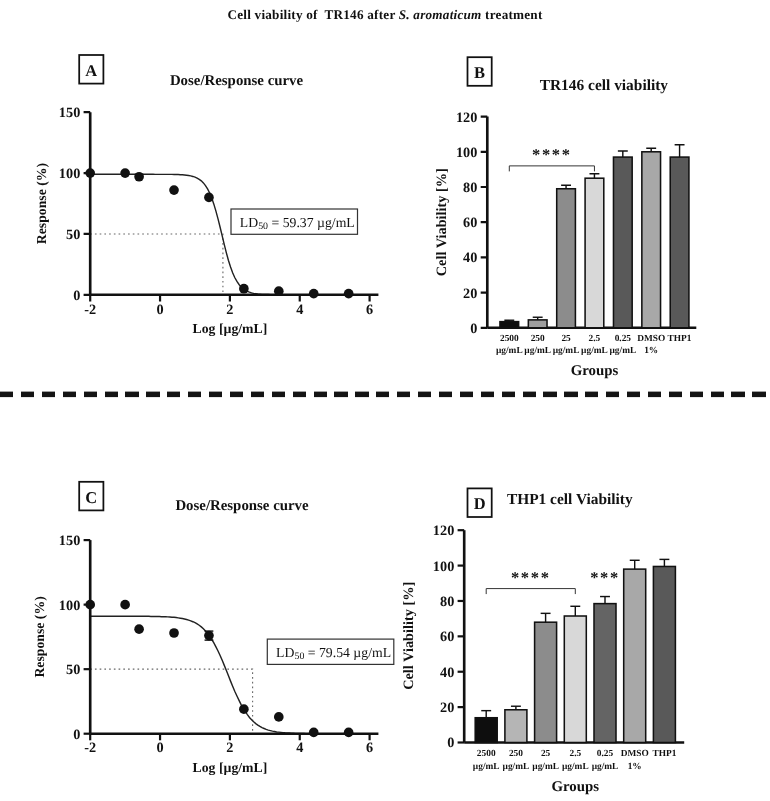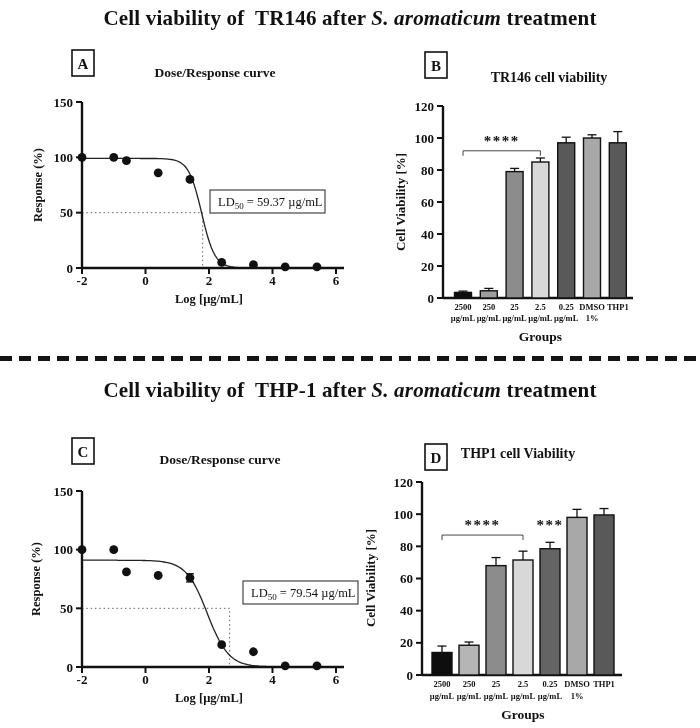--- a/index.html
+++ b/index.html
@@ -1,18 +1,18 @@
 <!DOCTYPE html>
 <html><head>
 <meta charset="utf-8">
 <style>
   html,body{margin:0;padding:0;background:#ffffff;}
   #figure{position:relative;width:700px;height:728px;background:#ffffff;overflow:hidden;
           font-family:"Liberation Serif", serif;color:#111;}
-  .sec-title{position:absolute;width:700px;text-align:center;font-size:21px;font-weight:bold;
+  .sec-title{position:absolute;width:700px;text-align:center;font-size:12px;font-weight:bold;
              white-space:pre;letter-spacing:.2px;}
   .sec-title .sp{font-style:italic;}
   #divider{position:absolute;left:0;top:356px;width:700px;height:5px;
            background:repeating-linear-gradient(90deg,#141414 0 12px,transparent 12px 19px);}
   .panel{position:absolute;}
   svg text{font-family:"Liberation Serif", serif;}
 </style>
 </head>
 <body>
 
@@ -119,21 +119,20 @@
         <text x="232.8" y="265" font-size="8.5" font-weight="bold" text-anchor="middle" fill="#111">THP1</text>
         <text x="155.4" y="296" font-size="13.5" font-weight="bold" text-anchor="middle" fill="#111">Groups</text>
         <text x="20" y="157" font-size="13" font-weight="bold" text-anchor="middle" fill="#111" transform="rotate(-90 20 157)">Cell Viability [%]</text>
         <path d="M78,110.80000000000001 L78,105.80000000000001 L155.4,105.80000000000001 L155.4,110.80000000000001" fill="none" stroke="#333" stroke-width="0.9"></path>
         <text x="116.7" y="100.80000000000001" font-size="15" font-weight="bold" text-anchor="middle" fill="#111" letter-spacing="1.5">****</text>
       </svg>
   </div>
 
   <div id="divider"></div>
 
-  <div class="sec-title" style="top:378px"><span>Cell viability of  THP-1 after </span><span class="sp">S. aromaticum</span><span> treatment</span></div>
 
   <div class="panel" style="left:30px;top:418px">
     <svg id="chart2" width="335" height="310">
         <rect x="42" y="20" width="22" height="26" fill="#fff" stroke="#111" stroke-width="1.6"></rect>
         <text x="53" y="39" font-size="15" font-weight="bold" text-anchor="middle" fill="#111">C</text>
         <text x="190" y="46" font-size="13.5" font-weight="bold" text-anchor="middle" fill="#111">Dose/Response curve</text>
         <polyline points="52,190.33333333333334 199.63750000000002,190.33333333333334 199.63750000000002,249" fill="none" stroke="#666" stroke-width="1" stroke-dasharray="1.5 2.8"></polyline>
         <path d="M52.0,142.2L53.9,142.2L55.8,142.2L57.7,142.2L59.6,142.2L61.5,142.2L63.4,142.2L65.3,142.2L67.2,142.2L69.1,142.2L71.1,142.2L73.0,142.2L74.9,142.2L76.8,142.2L78.7,142.2L80.6,142.2L82.5,142.2L84.4,142.2L86.3,142.2L88.2,142.3L90.1,142.3L92.0,142.3L93.9,142.3L95.8,142.3L97.7,142.3L99.6,142.3L101.5,142.3L103.4,142.3L105.3,142.3L107.2,142.4L109.2,142.4L111.1,142.4L113.0,142.5L114.9,142.5L116.8,142.6L118.7,142.6L120.6,142.7L122.5,142.8L124.4,142.9L126.3,143.1L128.2,143.2L130.1,143.4L132.0,143.7L133.9,144.0L135.8,144.3L137.7,144.7L139.6,145.2L141.5,145.7L143.4,146.4L145.3,147.2L147.3,148.1L149.2,149.2L151.1,150.4L153.0,151.9L154.9,153.6L156.8,155.6L158.7,157.8L160.6,160.4L162.5,163.2L164.4,166.4L166.3,170.0L168.2,173.8L170.1,177.9L172.0,182.3L173.9,186.9L175.8,191.6L177.7,196.4L179.6,201.2L181.5,205.9L183.4,210.4L185.4,214.7L187.3,218.7L189.2,222.5L191.1,225.9L193.0,229.0L194.9,231.7L196.8,234.2L198.7,236.3L200.6,238.2L202.5,239.8L204.4,241.2L206.3,242.4L208.2,243.5L210.1,244.3L212.0,245.1L213.9,245.7L215.8,246.2L217.7,246.7L219.6,247.0L221.5,247.4L223.5,247.6L225.4,247.8L227.3,248.0L229.2,248.2L231.1,248.3L233.0,248.4L234.9,248.5L236.8,248.6L238.7,248.7L240.6,248.7L242.5,248.8L244.4,248.8L246.3,248.8L248.2,248.9L250.1,248.9L252.0,248.9L253.9,248.9L255.8,248.9L257.7,248.9L259.6,249.0L261.5,249.0L263.5,249.0L265.4,249.0L267.3,249.0L269.2,249.0L271.1,249.0L273.0,249.0L274.9,249.0L276.8,249.0L278.7,249.0L280.6,249.0L282.5,249.0L284.4,249.0L286.3,249.0L288.2,249.0L290.1,249.0L292.0,249.0L293.9,249.0" fill="none" stroke="#222" stroke-width="1.3"></path>
         <line x1="52" y1="73" x2="52" y2="249" stroke="#111" stroke-width="2.4"></line>
         <line x1="52" y1="249" x2="314" y2="249" stroke="#111" stroke-width="2.4"></line>

